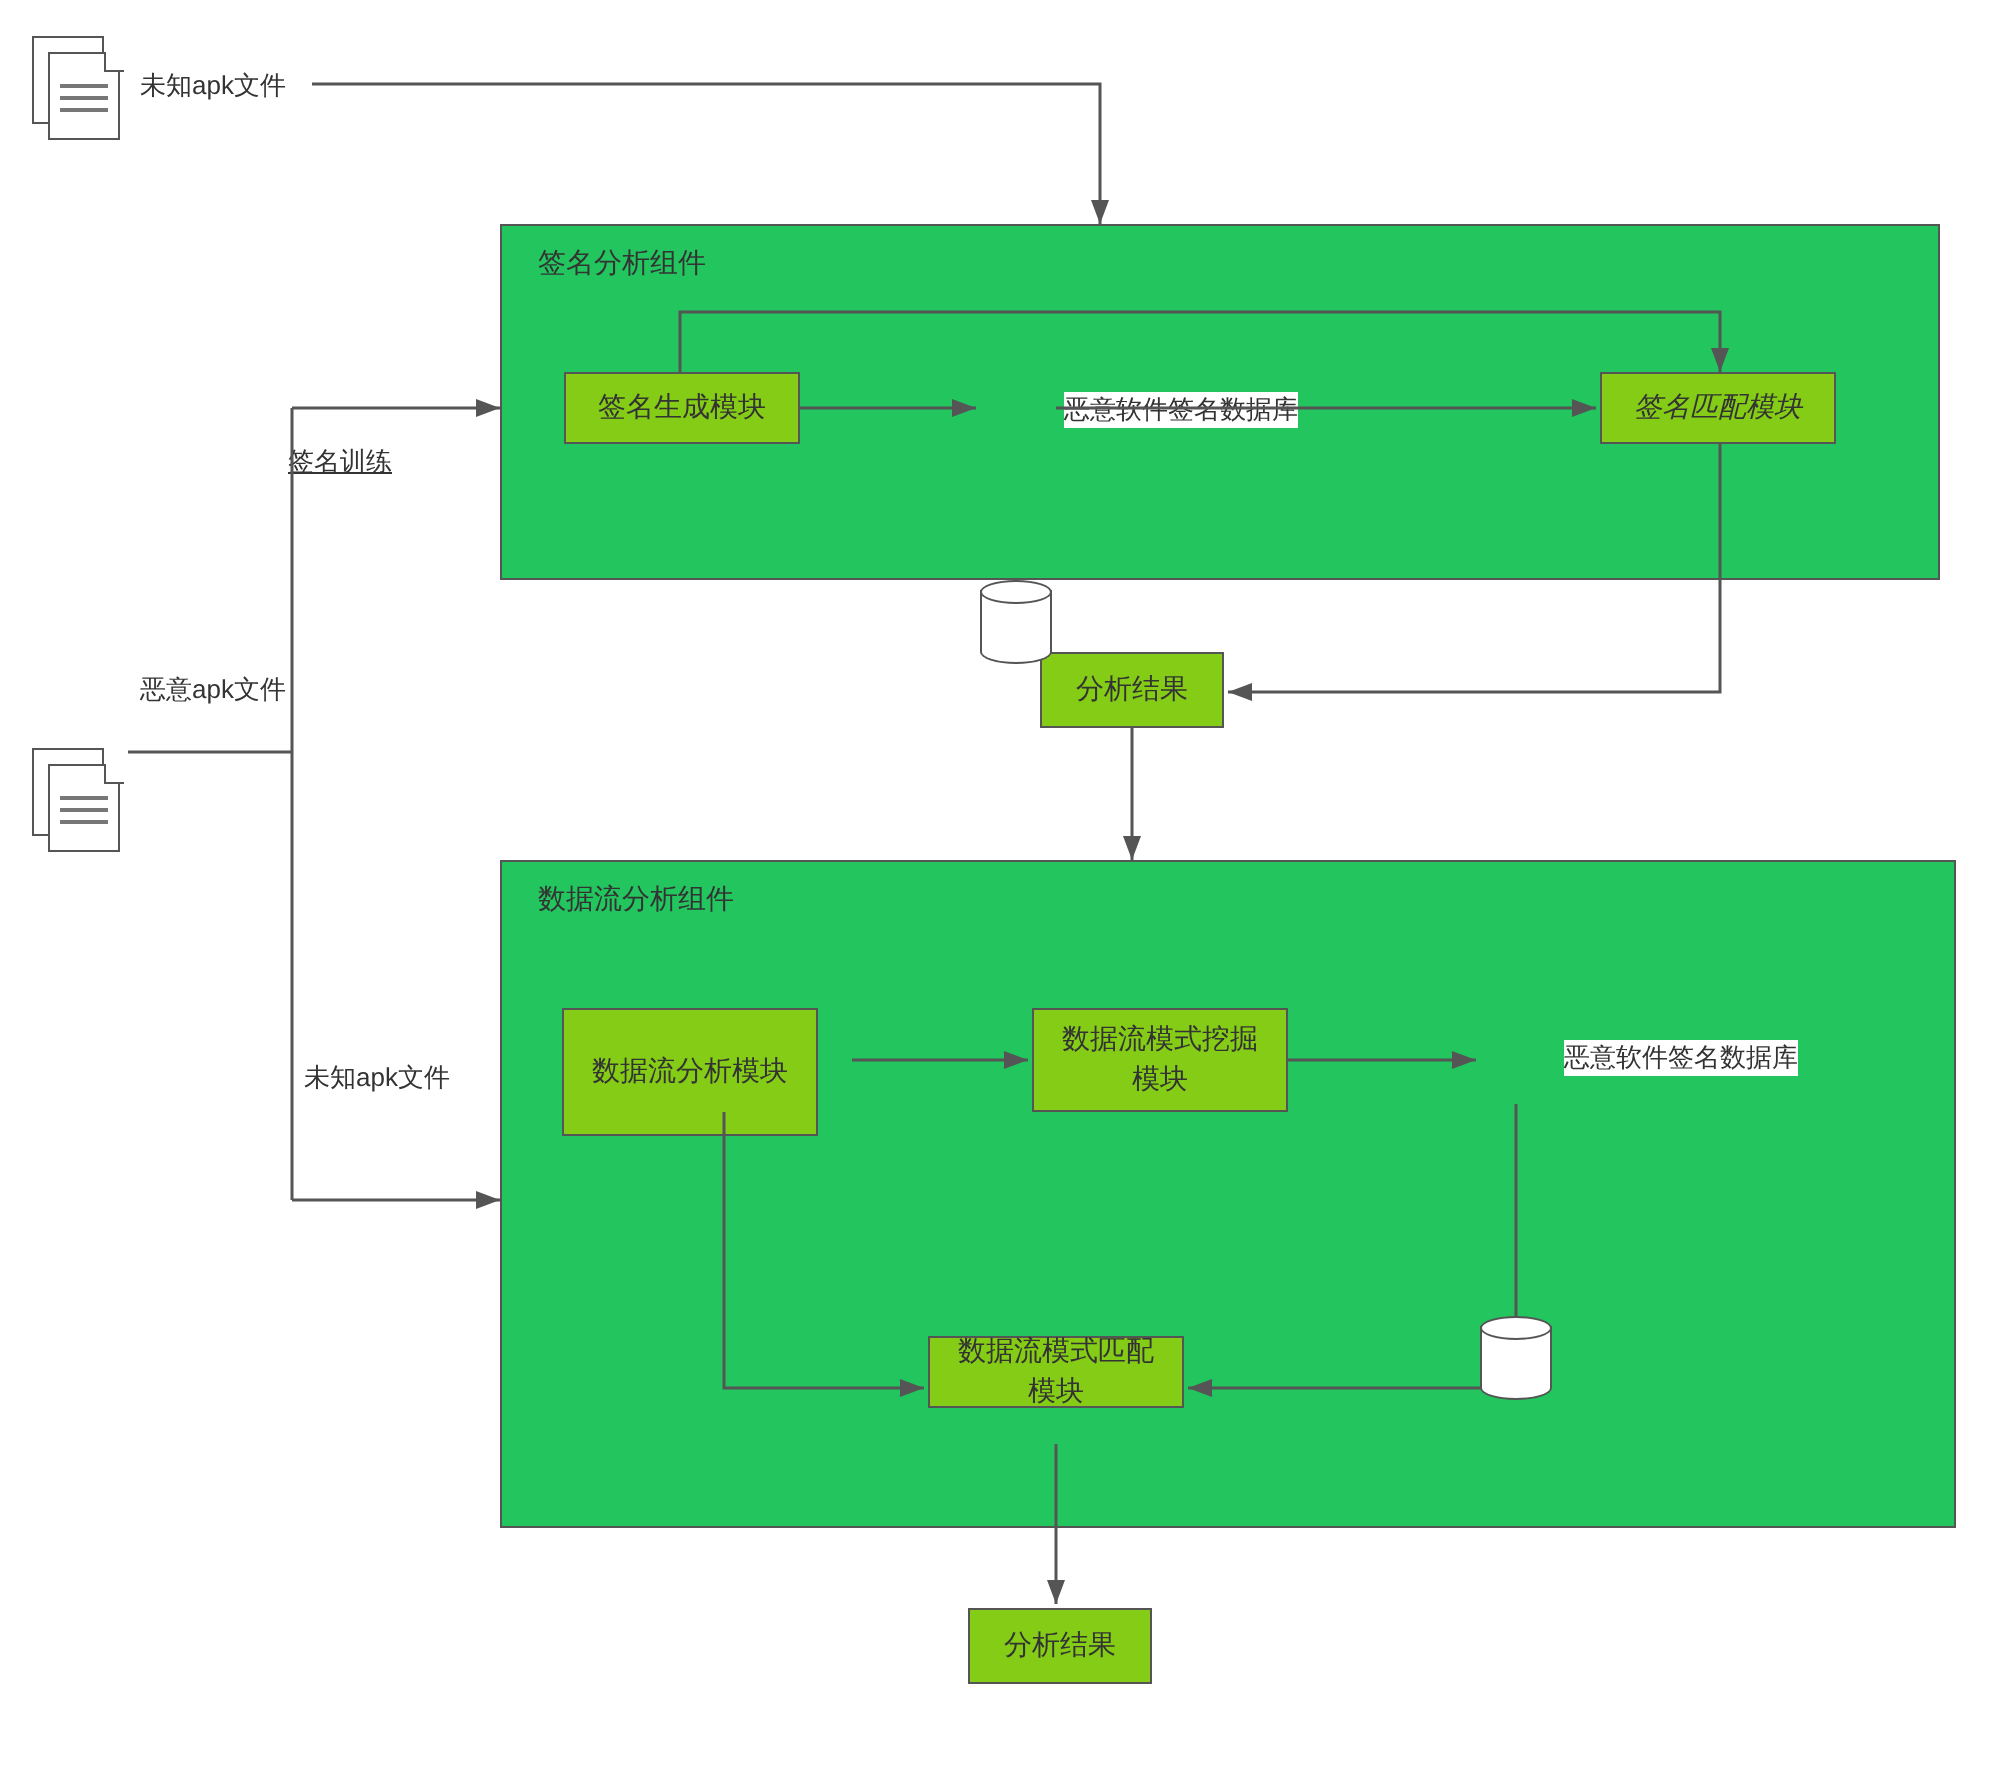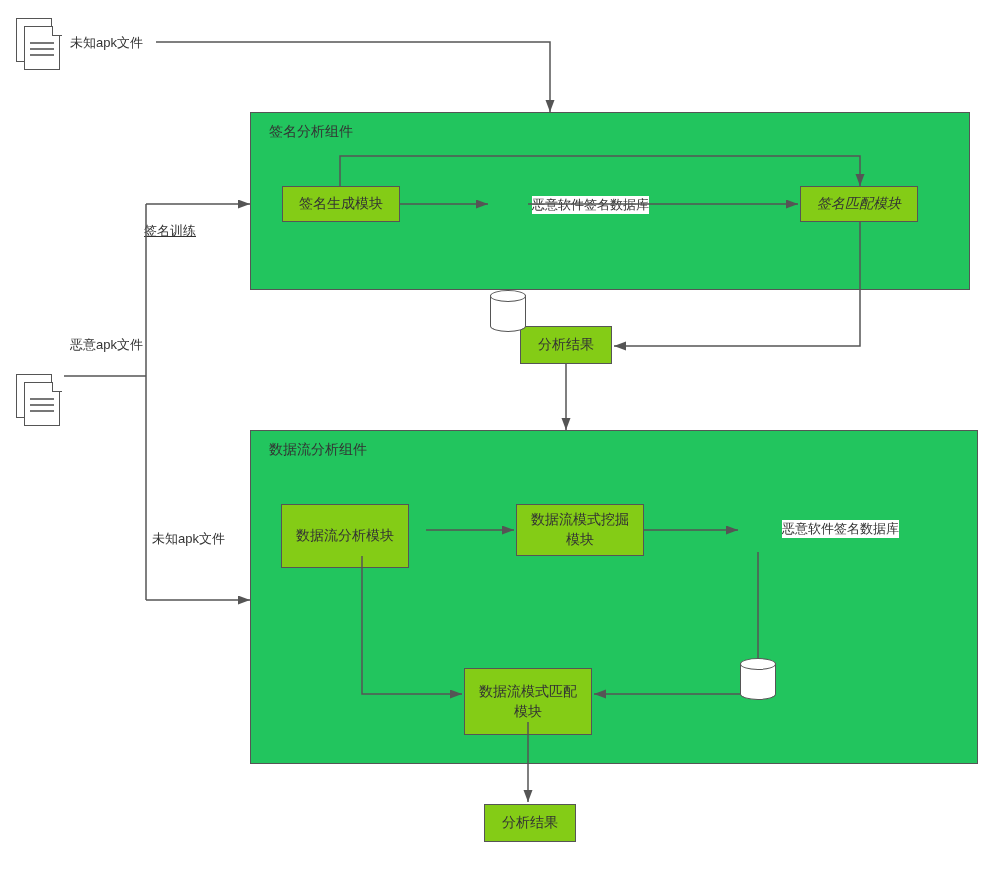--- a/index.html
+++ b/index.html
@@ -164,21 +164,21 @@
   <span>数据流分析模块</span>
 </div>
 
 <div class="abs box" style="top:504px; left:516px; width:128px; height:52px;">
   <span>数据流模式挖掘模块</span>
 </div>
 
 <div class="abs db-icon" style="top:508px; left:740px;"></div>
 <div class="abs plain-label" style="top:520px; left:782px;">恶意软件签名数据库</div>
 
-<div class="abs box" style="top:668px; left:464px; width:128px; height:67px;">
+<div class="abs box" style="top:668px; left:464px; width:128px; height:36px;">
   <span>数据流模式匹配模块</span>
 </div>
 
 <div class="abs box" style="top:804px; left:484px; width:92px; height:38px;">
   <span>分析结果</span>
 </div>
 
 <svg class="connector">
   <defs>
     <marker id="ah" markerWidth="10" markerHeight="10" refX="8" refY="3" orient="auto">

